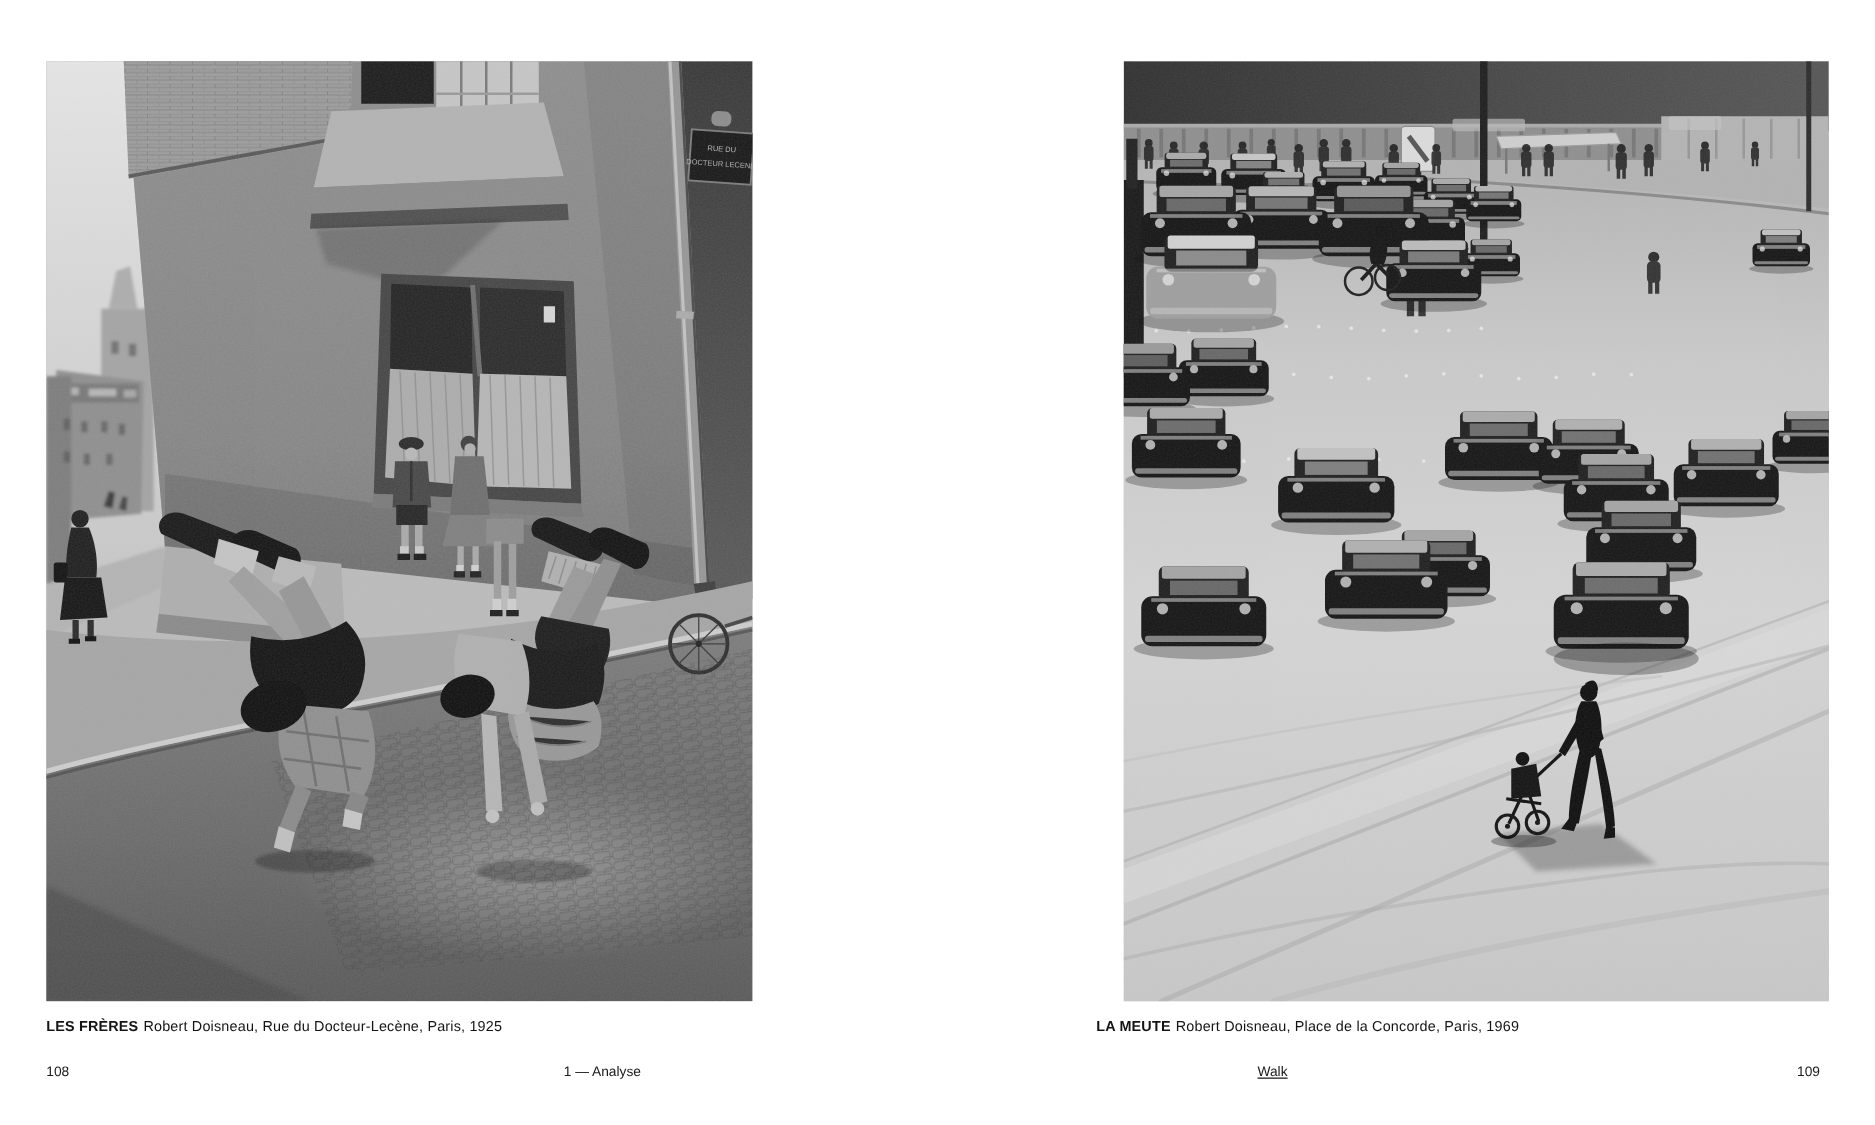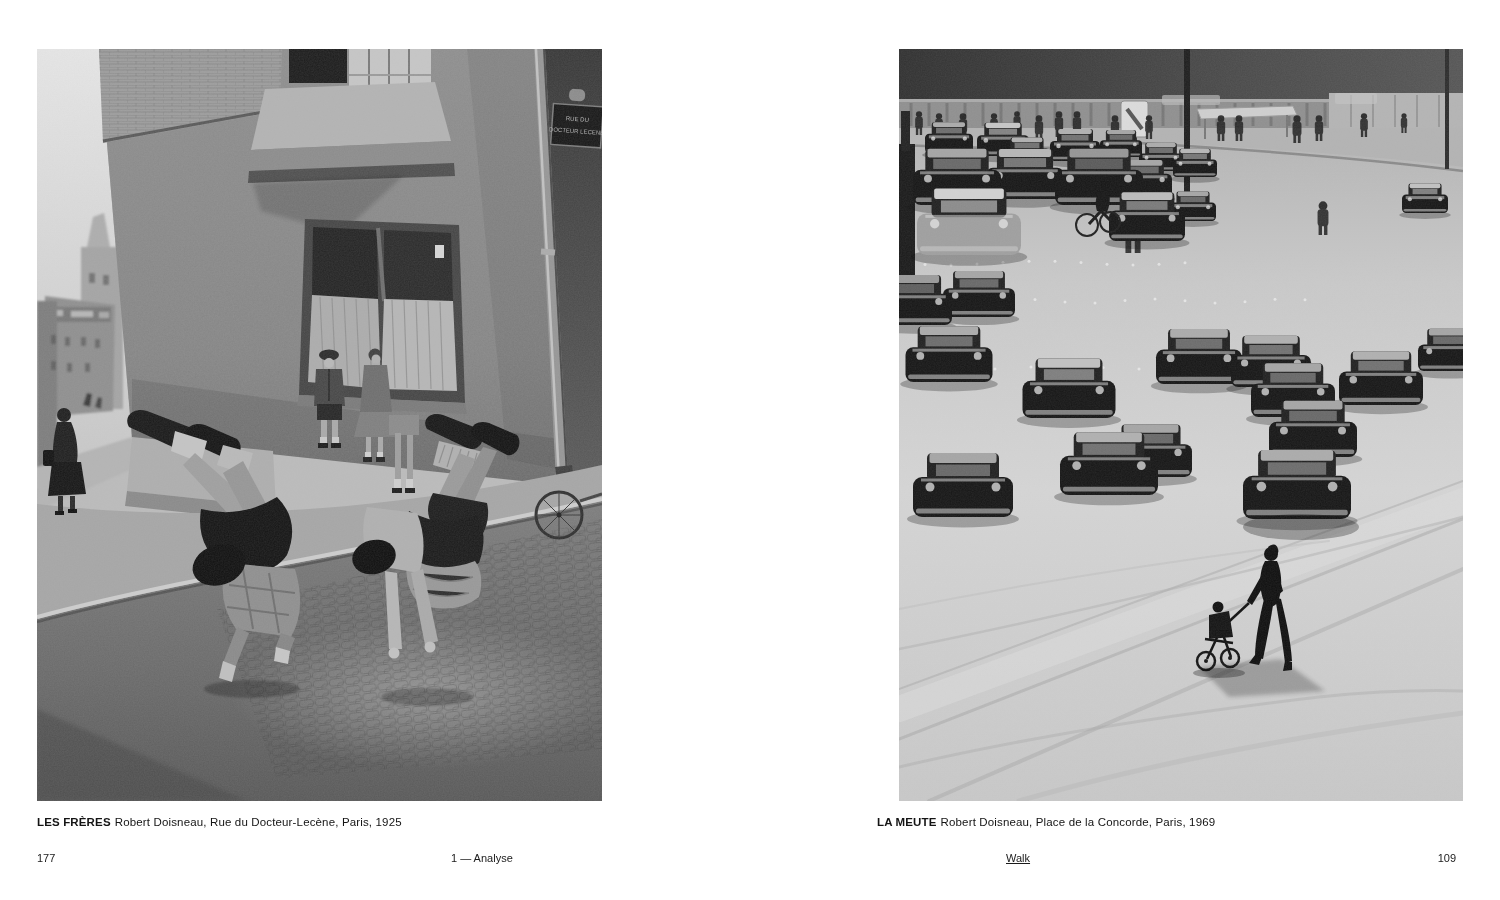--- a/index.html
+++ b/index.html
@@ -873,17 +873,17 @@
   </figure>
 
   <figcaption class="caption" id="caption-left">
     <b>LES FRÈRES</b><span>Robert Doisneau, Rue du Docteur-Lecène, Paris, 1925</span>
   </figcaption>
 
   <figcaption class="caption" id="caption-right">
     <b>LA MEUTE</b><span>Robert Doisneau, Place de la Concorde, Paris, 1969</span>
   </figcaption>
 
-  <div class="folio" id="folio-left">177</div>
+  <div class="folio" id="folio-left">108</div>
   <div class="folio" id="section-label-left">1 — Analyse</div>
   <div class="folio" id="section-label-right">Walk</div>
   <div class="folio" id="folio-right">109</div>
 </div>
 
 </body></html>

